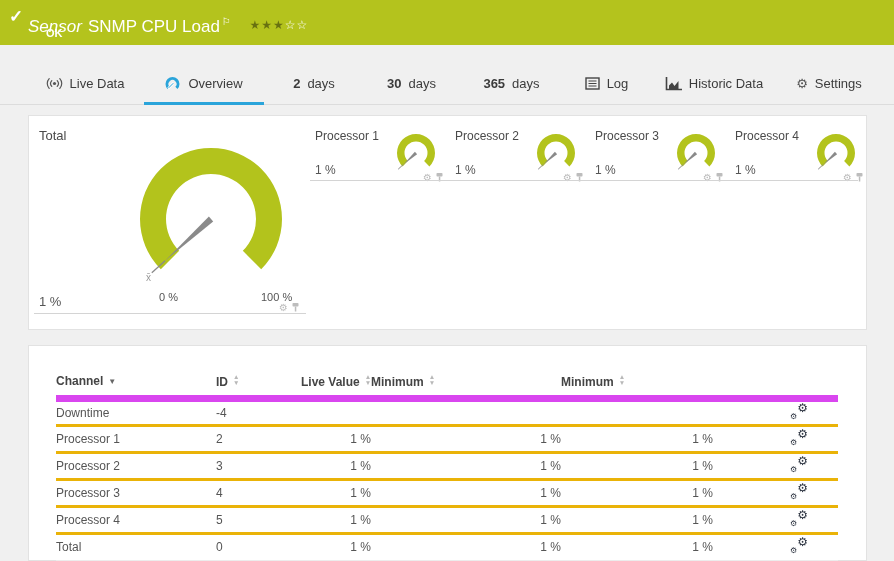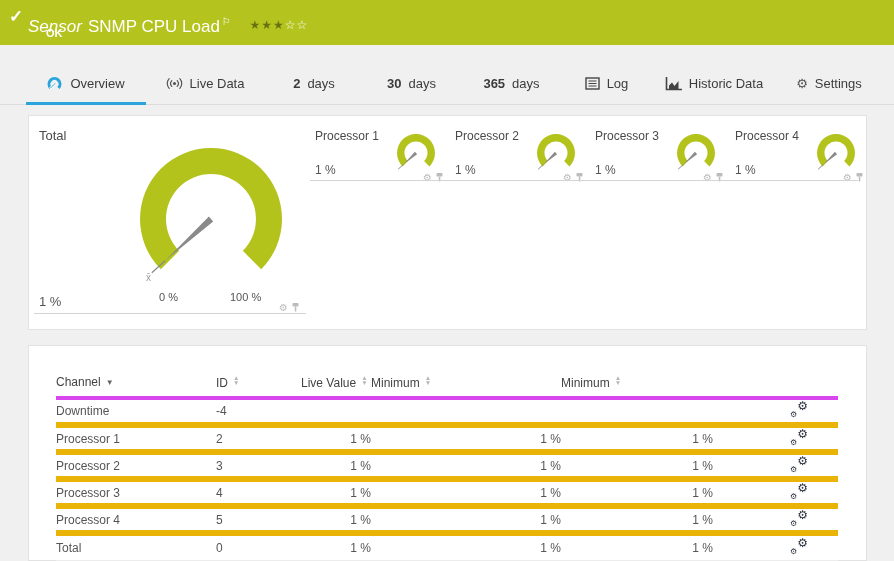--- a/index.html
+++ b/index.html
@@ -53,24 +53,24 @@
   .gicons .gg { font-family:"DejaVu Sans", sans-serif; font-size:10px; line-height:10px; color:#bdbdbd; }
 
   .proc { position:absolute; top:0; width:140px; height:200px; }
 
   
   table.chan {
     position:absolute; left:27px; top:22px; width:782px;
     border-collapse:collapse; table-layout:fixed; font-size:12px; color:#555;
   }
   table.chan th {
-    height:30px; font-weight:normal; color:#444; text-align:left;
-    border-bottom:4px solid #d946ef; white-space:nowrap; cursor:pointer;margin-top:13px;
-  }
-  table.chan td { height:27px; border-bottom:6px solid #eab308; white-space:nowrap; }
+    height:30px; font-weight:bold; color:#444; text-align:left;
+    border-bottom:7px solid #d946ef; white-space:nowrap; cursor:pointer;margin-top:13px;
+  }
+  table.chan td { height:27px; border-bottom:3px solid #eab308; white-space:nowrap; }
   table.chan tr:last-child td { border-bottom:1px solid #ececec; }
   .colr { text-align:right; }
   .sort-active { font-size:8px; color:#666; margin-left:5px; vertical-align:1px; }
   .sorter { display:inline-block; vertical-align:1px; margin-left:5px; }
   .sorter span { display:block; font-size:6.5px; line-height:5.5px; color:#b8b8b8; }
   .gears { position:relative; display:inline-block; width:18px; height:15px; cursor:pointer; }
   .gears .g1 { position:absolute; right:0; top:-3px; font-family:"DejaVu Sans", sans-serif; font-size:12px; color:#2e3542; }
   .gears .g2 { position:absolute; left:0; bottom:-2px; font-family:"DejaVu Sans", sans-serif; font-size:8px; color:#2e3542; }
 </style>
 </head>
@@ -80,38 +80,38 @@
   <span class="check">✓</span>
   <div class="titleline">
     <span class="kind">Sensor</span><span>SNMP CPU Load</span><span class="flag">⚐</span>
     <span class="stars"><span class="full">★★★</span><span class="empty">☆☆</span></span>
   </div>
   <div class="status">OK</div>
 </div>
 
 <div class="tabbar">
   <div class="tabs">
-    <div class="tab active" style="width:120px">
-      <svg width="16" height="16" viewBox="0 0 16 16" style="overflow:visible">
-        <path d="M3.6 11.9 A5.5 5.5 0 1 1 11.4 11.9" fill="none" stroke="#2aa4da" stroke-width="3"></path>
-        <line x1="8.6" y1="6.9" x2="3.2" y2="12.3" stroke="#ffffff" stroke-width="2.4"></line>
-        <line x1="8.3" y1="7.2" x2="3.6" y2="11.9" stroke="#2aa4da" stroke-width="1"></line>
-      </svg>
-      <span>Overview</span>
-    </div>
     <div class="tab" style="width:118px">
       <svg width="17" height="13" viewBox="0 0 17 13">
         <circle cx="8.5" cy="6.5" r="1.6" fill="#555"></circle>
         <path d="M5.8,3.6 A4.3,4.3 0 0 0 5.8,9.4" fill="none" stroke="#555" stroke-width="1.2" stroke-linecap="round"></path>
         <path d="M3.2,1.6 A7.2,7.2 0 0 0 3.2,11.4" fill="none" stroke="#555" stroke-width="1.2" stroke-linecap="round"></path>
         <path d="M11.2,3.6 A4.3,4.3 0 0 1 11.2,9.4" fill="none" stroke="#555" stroke-width="1.2" stroke-linecap="round"></path>
         <path d="M13.8,1.6 A7.2,7.2 0 0 1 13.8,11.4" fill="none" stroke="#555" stroke-width="1.2" stroke-linecap="round"></path>
       </svg>
       <span>Live Data</span>
     </div>
+    <div class="tab active" style="width:120px">
+      <svg width="16" height="16" viewBox="0 0 16 16" style="overflow:visible">
+        <path d="M3.6 11.9 A5.5 5.5 0 1 1 11.4 11.9" fill="none" stroke="#2aa4da" stroke-width="3"></path>
+        <line x1="8.6" y1="6.9" x2="3.2" y2="12.3" stroke="#ffffff" stroke-width="2.4"></line>
+        <line x1="8.3" y1="7.2" x2="3.6" y2="11.9" stroke="#2aa4da" stroke-width="1"></line>
+      </svg>
+      <span>Overview</span>
+    </div>
     <div class="tab" style="width:100px">
       <span class="num">2</span>
       <span>days</span>
     </div>
     <div class="tab" style="width:95px">
       <span class="num">30</span>
       <span>days</span>
     </div>
     <div class="tab" style="width:105px">
       <span class="num">365</span>
@@ -145,21 +145,21 @@
   <div>
     <div class="glabel" style="left:10px; top:12px;">Total</div>
     <svg style="position:absolute; left:105px; top:25px;" width="160" height="150" viewBox="0 0 160 150">
       <path d="M 26.8 128.2 A 71 71 0 1 1 127.2 128.2 L 108.8 109.8 A 45 45 0 1 0 45.2 109.8 Z" fill="#b3c31c"></path>
       <polygon points="74.9,75.6 79.2,80.4 31.1,119.7" fill="#8a8a8a"></polygon>
       <line x1="31.1" y1="119.7" x2="17.8" y2="131.8" stroke="#8a8a8a" stroke-width="1.3"></line>
     </svg>
     <div class="xbar" style="left:117px; top:156px;">x̄</div>
     <div class="gvalue" style="left:10px; top:178px;">1 %</div>
     <div class="gscale" style="left:130px; top:175px;">0 %</div>
-    <div class="gscale" style="left:201px; top:175px;">100 %</div>
+    <div class="gscale" style="left:232px; top:175px;">100 %</div>
     <div class="gicons" style="left:250px; top:186px;">
       <span class="gg">⚙</span>
       <svg width="9" height="11" viewBox="0 0 9 11">
         <rect x="1.5" y="1" width="6" height="3.5" rx="0.8" fill="#bdbdbd"></rect>
         <rect x="3.8" y="4.5" width="1.5" height="5" fill="#bdbdbd"></rect>
       </svg>
     </div>
     <div class="hr" style="left:5px; top:197px; width:272px;"></div>
   </div>
 

